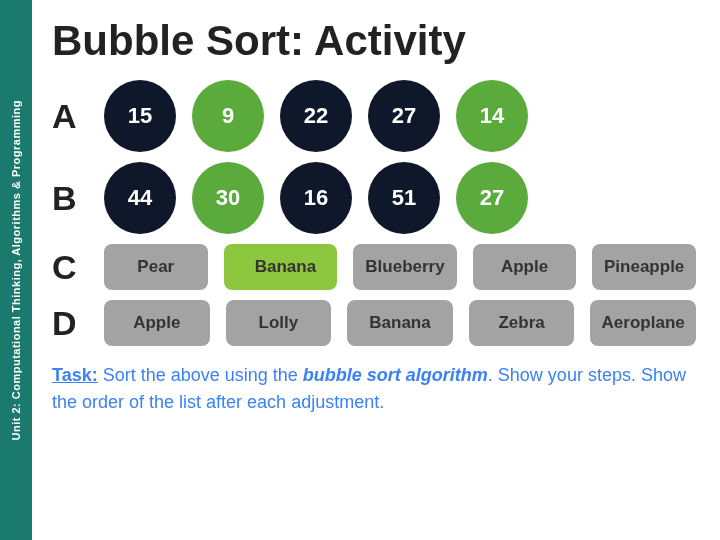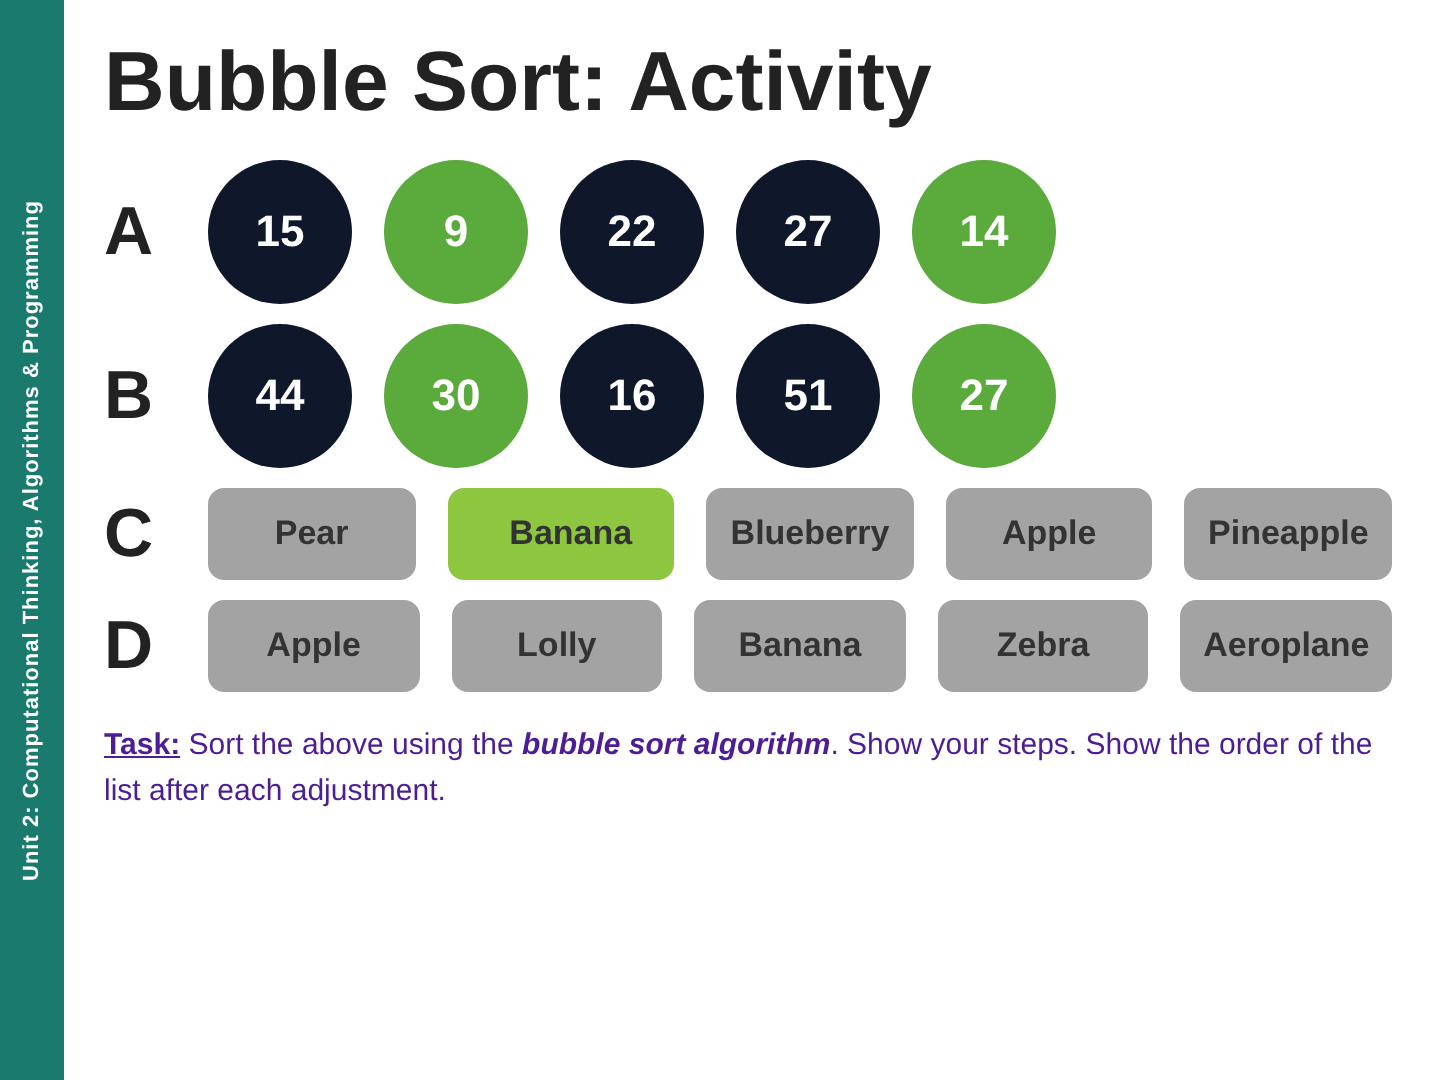--- a/index.html
+++ b/index.html
@@ -100,22 +100,22 @@
     }
 
     .pill-teal   { background: #a3a3a3; }
     .pill-green  { background: #8dc63f; padding-left: 10px; }
 
     .task-section {
       margin-top: 6px;
     }
 
     .task-text {
-      font-size: 15px;
-      color: #4c1d95;
+      font-size: 18px;
+      color: #3b82f6;
       line-height: 1.5;
     }
 
     .task-text u {
       font-weight: bold;
     }
 
     .task-text em {
       font-style: italic;
       font-weight: bold;

